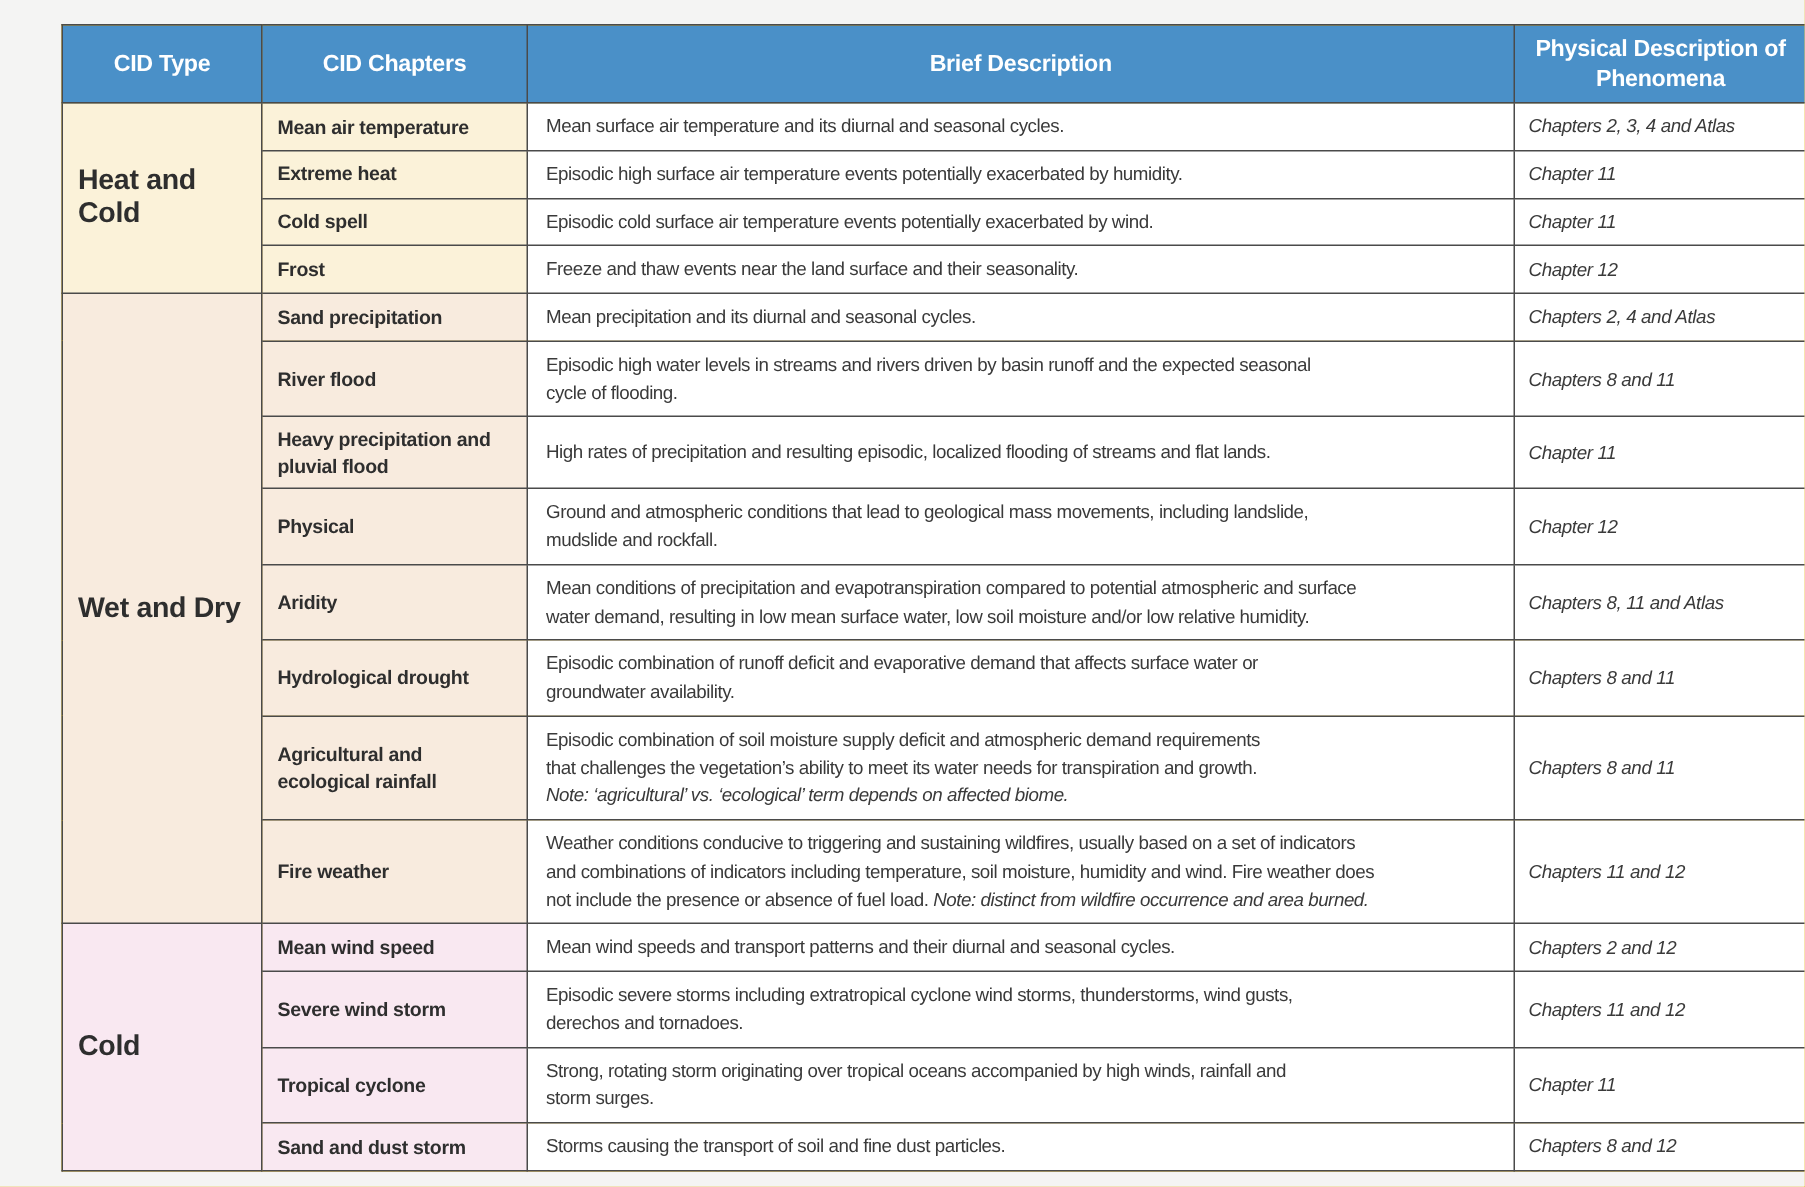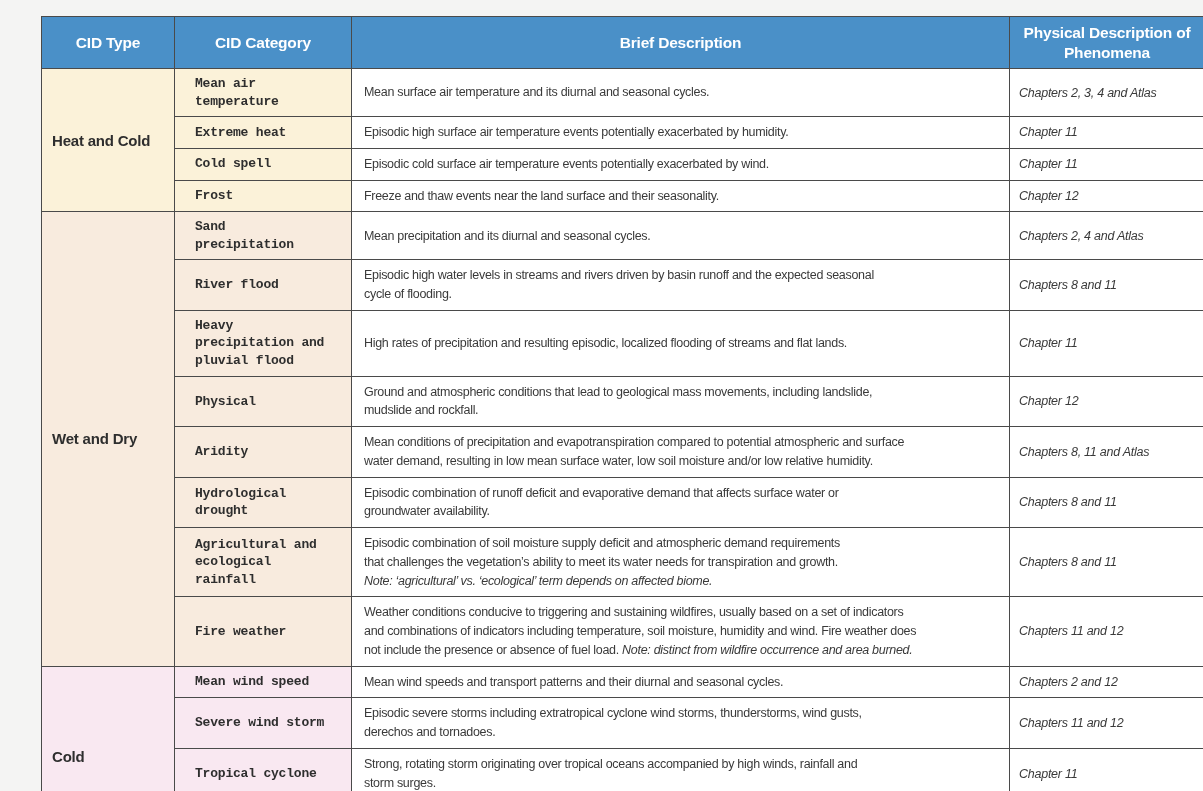--- a/index.html
+++ b/index.html
@@ -29,33 +29,32 @@
     font-size: 15.5px;
     font-weight: bold;
     height: 52px;
     text-align: center;
     padding: 2px 8px;
     letter-spacing: -0.2px;
     line-height: 1.25;
   }
   td.type-cell {
     font-weight: bold;
-    font-size: 15px;
+    font-size: 19px;
     color: var(--label-text, #2e2e2e);
     padding: 6px 10px;
     letter-spacing: -0.2px;
   }
   td.cat-cell {
     font-weight: bold;
     font-size: 13px;
     color: var(--label-text, #2e2e2e);
-    padding: 6px 20px;
+    padding: 6px 10px;
     letter-spacing: -0.2px;
     line-height: 1.35;
-    font-family: Liberation Mono, monospace;
   }
   td.desc-cell {
     background: #ffffff;
     font-size: 12.5px;
     color: var(--body-text, #3a3a3a);
     padding: 6px 12px;
     white-space: pre-line;
     line-height: 1.5;
     letter-spacing: -0.3px;
   }
@@ -78,21 +77,21 @@
 <table class="cid-table">
   <colgroup>
     <col style="width:133px">
     <col style="width:177px">
     <col style="width:658px">
     <col style="width:195px">
   </colgroup>
   <thead>
     <tr>
       <th>CID Type</th>
-      <th>CID Category</th>
+      <th>CID Chapters</th>
       <th>Brief Description</th>
       <th>Physical Description of Phenomena</th>
     </tr>
   </thead>
   <tbody>
       <tr>
         <td class="type-cell g-heat" rowspan="4">Heat and Cold</td>
         <td class="cat-cell g-heat">Mean air temperature</td>
         <td class="desc-cell">Mean surface air temperature and its diurnal and seasonal cycles.</td>
         <td class="chap-cell">Chapters 2, 3, 4 and Atlas</td>

